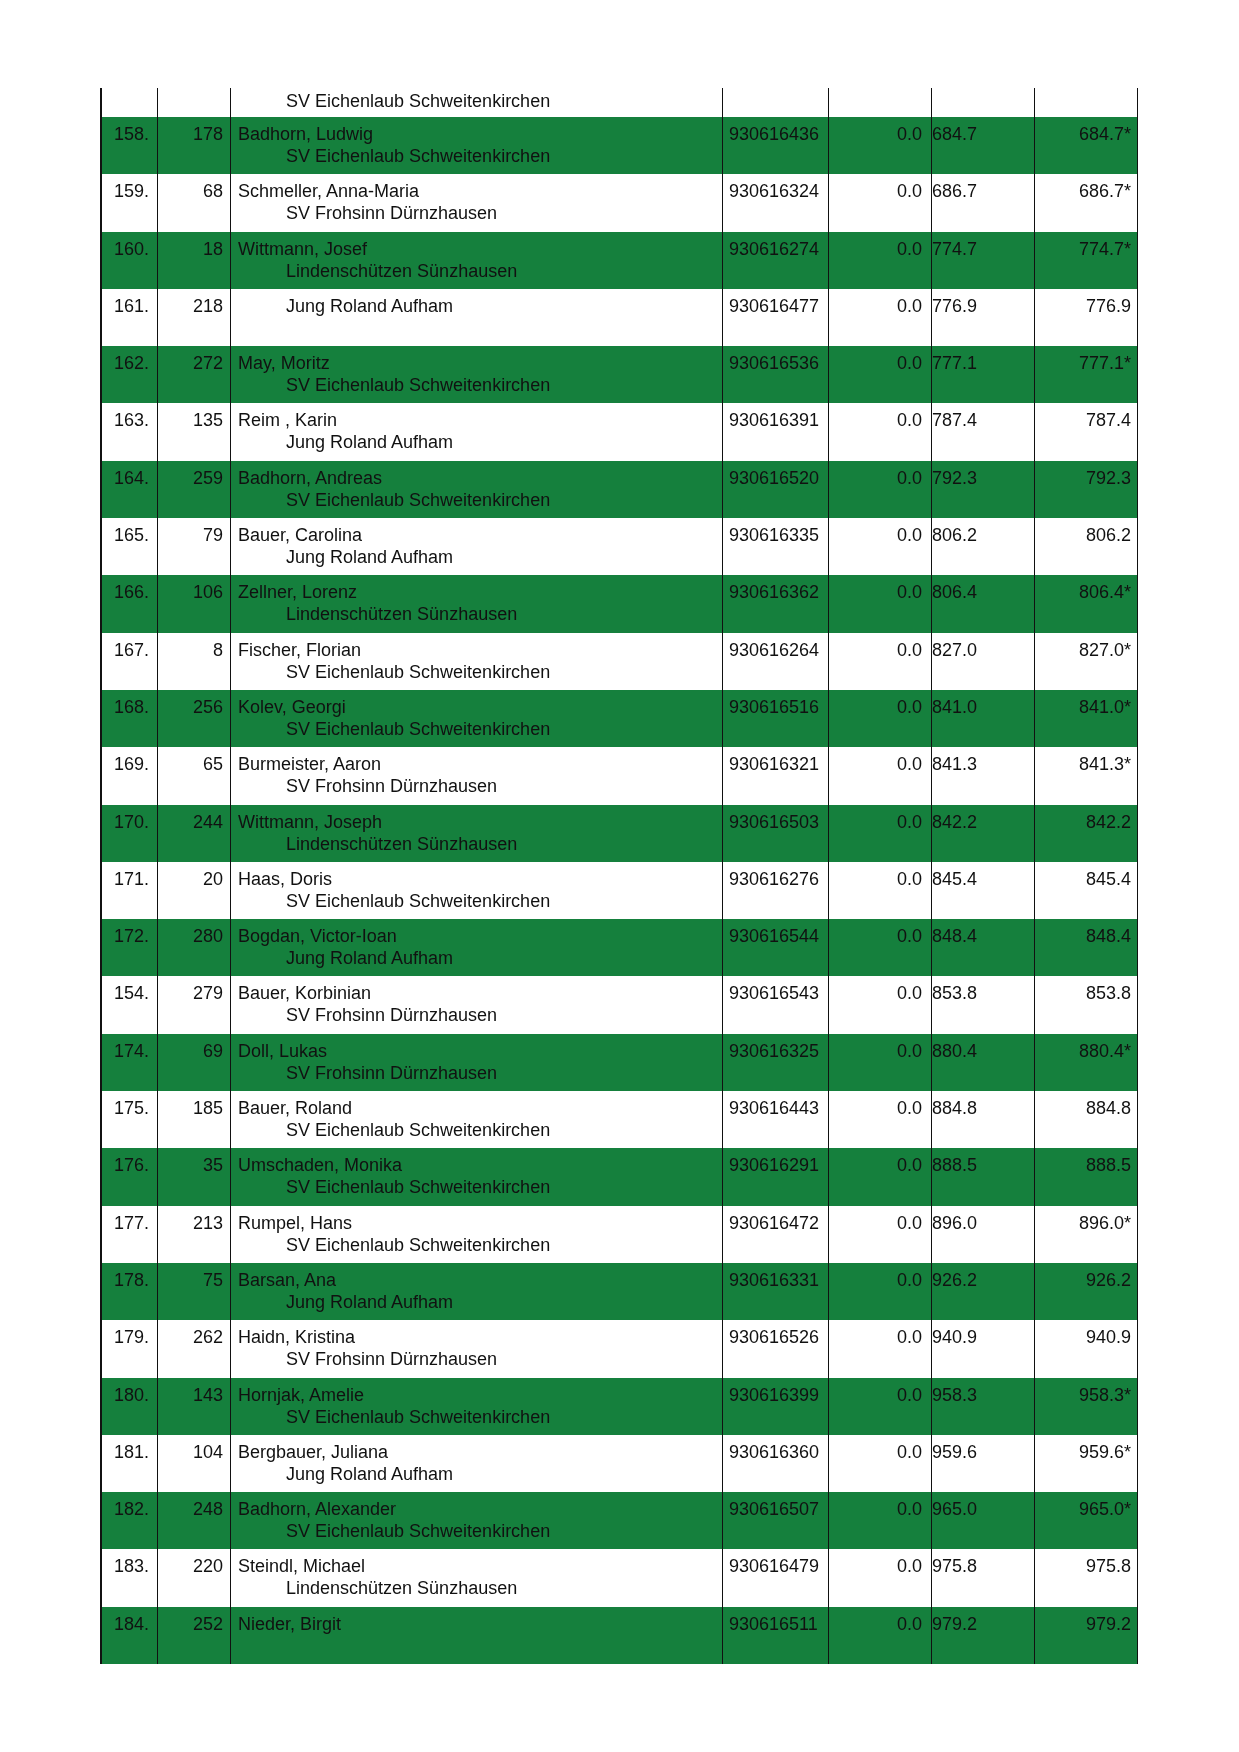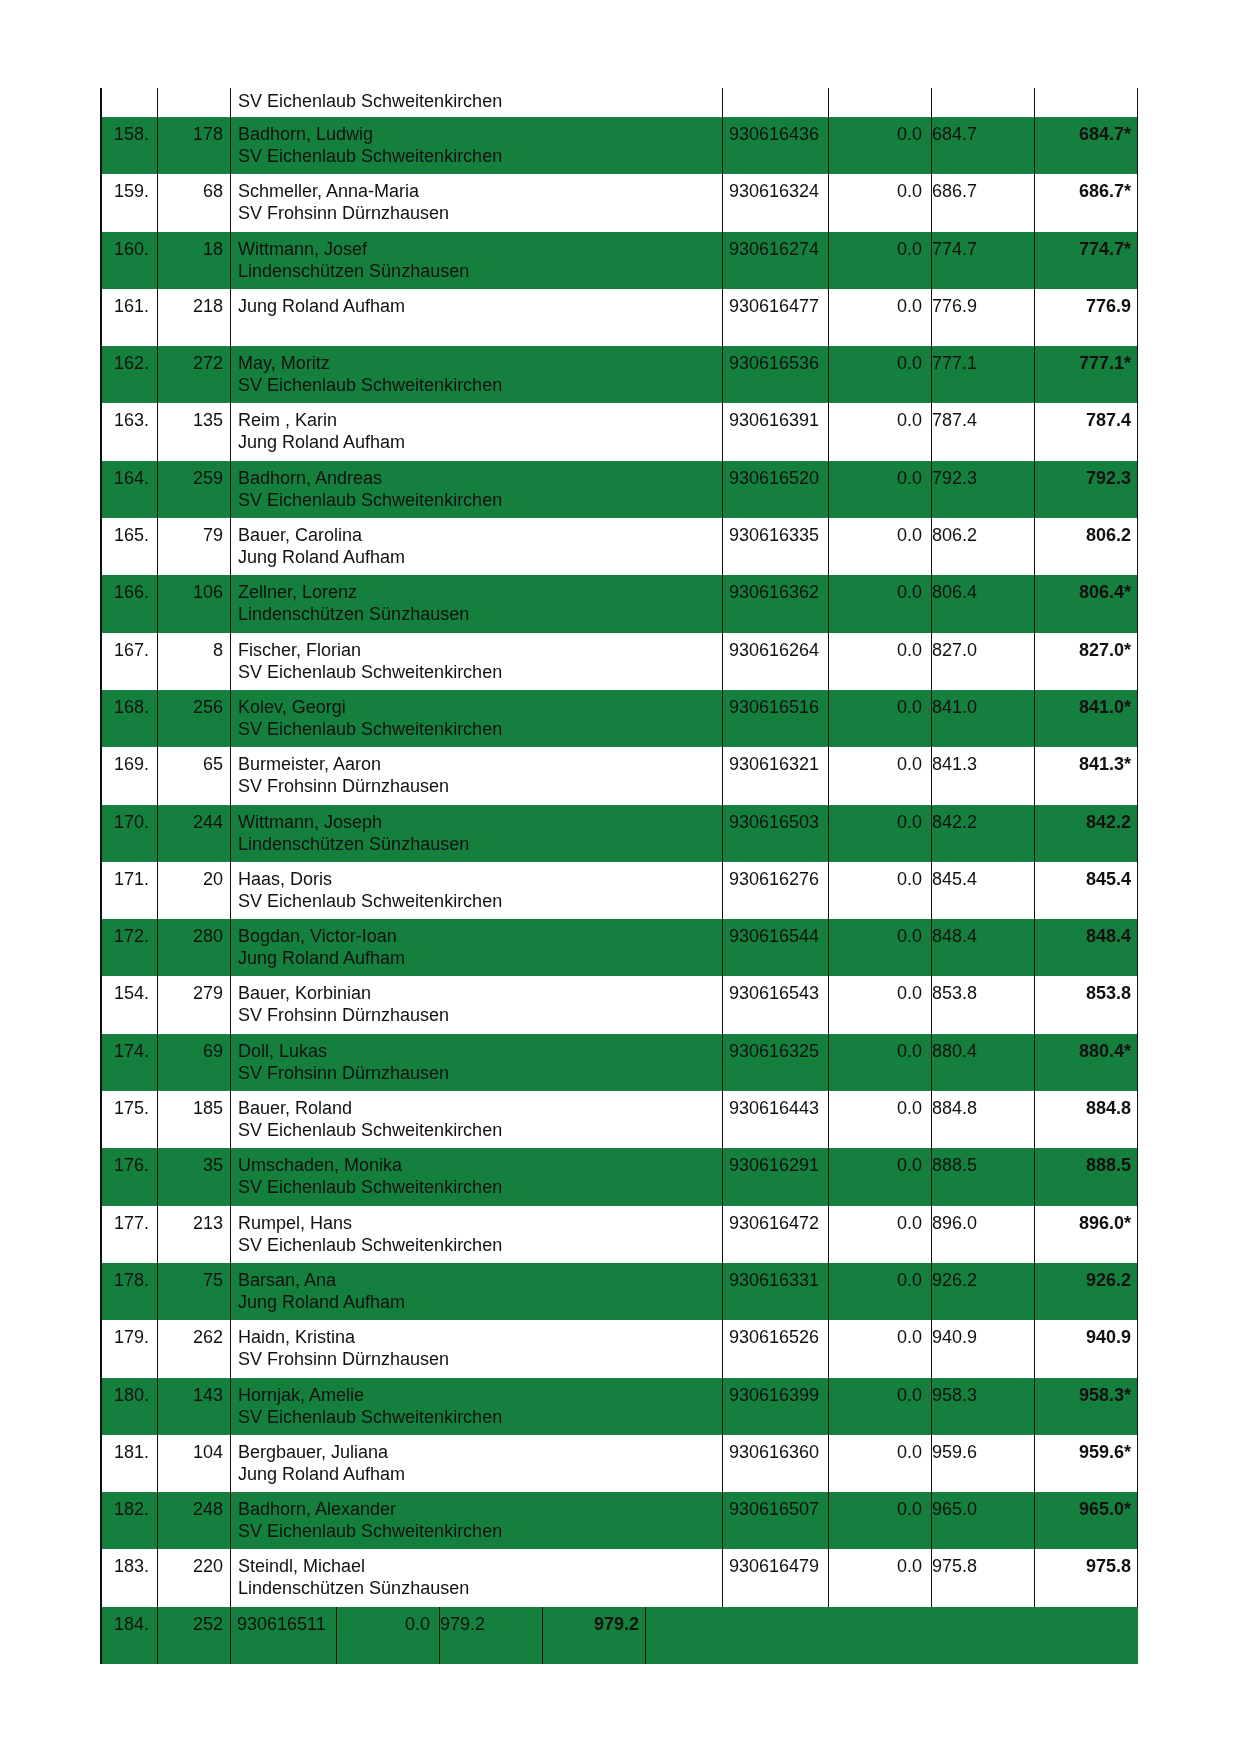--- a/index.html
+++ b/index.html
@@ -9,23 +9,23 @@
   .row { position: relative; height: 57.3px; display: flex; }
   .row.shaded { background: #15803d; }
   .row.partial { height: 29px; }
   .cell { box-sizing: border-box; font-size: 18px; line-height: 22px; padding-top: 6px; }
   .c-rank { width: 58px; text-align: right; padding-right: 8px; border-left: 2px solid #111; border-right: 1.5px solid #111; }
   .c-start { width: 73px; text-align: right; padding-right: 7px; border-right: 1.5px solid #111; }
   .c-name { width: 492px; padding-left: 7px; border-right: 1.5px solid #111; }
   .c-id { width: 106px; padding-left: 6px; border-right: 1.5px solid #111; }
   .c-s1 { width: 103px; text-align: right; padding-right: 9px; border-right: 1.5px solid #111; }
   .c-s2 { width: 103px; text-align: left; border-right: 1.5px solid #111; }
-  .c-total { width: 103px; text-align: right; padding-right: 6px; border-right: 1.5px solid #111; font-weight: bold; }
+  .c-total { width: 103px; text-align: right; padding-right: 6px; border-right: 1.5px solid #111; font-weight: normal; }
   .name { font-weight: normal; display: block; }
-  .club { display: block; }
+  .club { display: block; margin-left: 48px; }
   .partial .cell { padding-top: 2px; }
 </style>
 </head>
 <body>
 
 <div class="table">
   <div class="row partial">
     <div class="cell c-rank"></div>
     <div class="cell c-start"></div>
     <div class="cell c-name">
@@ -344,19 +344,23 @@
       <span class="club">Lindenschützen Sünzhausen</span>
     </div>
     <div class="cell c-id">930616479</div>
     <div class="cell c-s1">0.0</div>
     <div class="cell c-s2">975.8</div>
     <div class="cell c-total">975.8</div>
   </div>
       <div class="row shaded">
     <div class="cell c-rank">184.</div>
     <div class="cell c-start">252</div>
+    <div class="cell c-name">
+      <span class="name">Nieder, Birgit</span>
+      <span class="club"></span>
+    </div>
     <div class="cell c-id">930616511</div>
     <div class="cell c-s1">0.0</div>
     <div class="cell c-s2">979.2</div>
     <div class="cell c-total">979.2</div>
   </div>
     </div>
 </div>
 
 </body></html>

